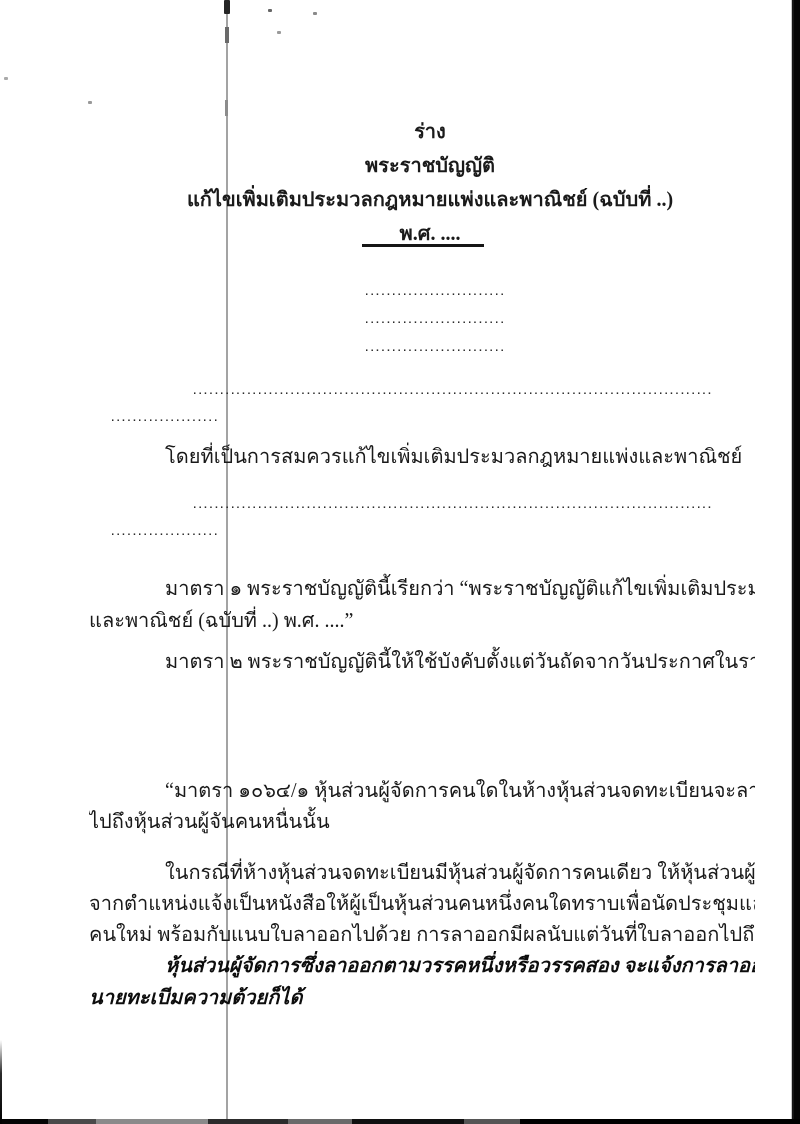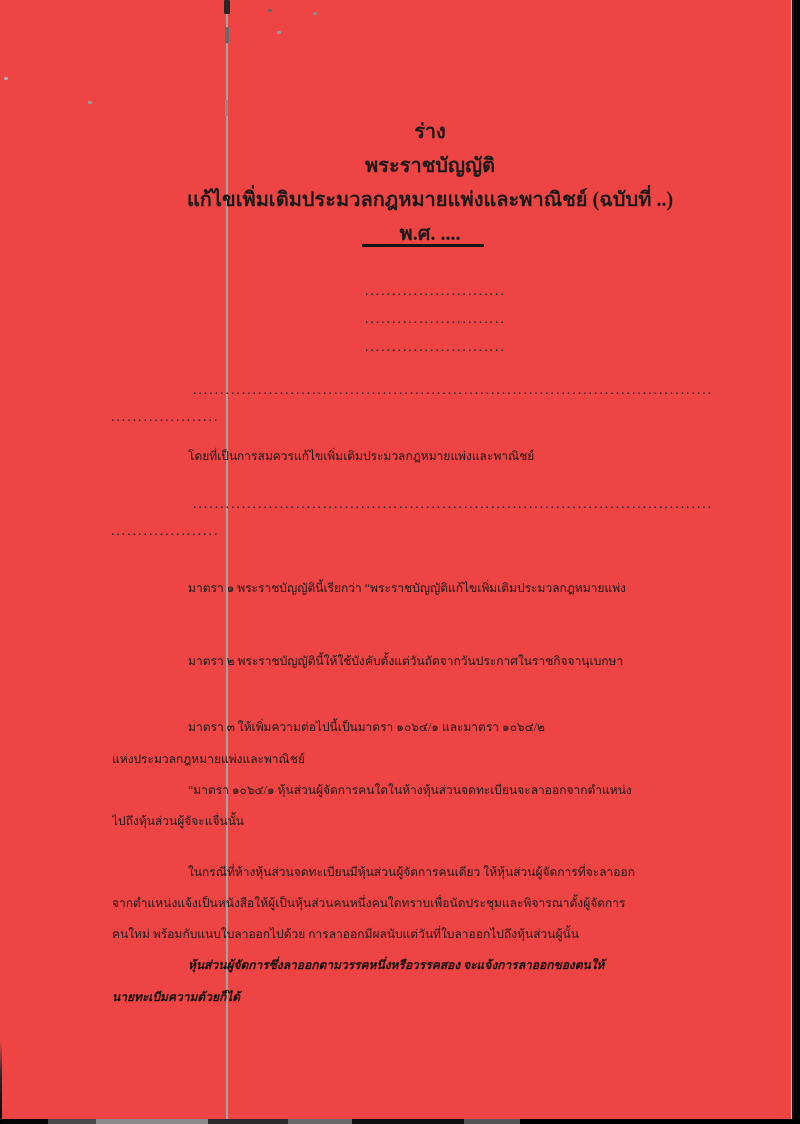--- a/index.html
+++ b/index.html
@@ -1,18 +1,18 @@
 <!DOCTYPE html>
 <html><head>
 <meta charset="utf-8">
 <style>
   html,body{margin:0;padding:0;background:#e8e8e8;}
   .page{
     position:relative;width:800px;height:1124px;margin:0 auto;
-    background:#ef4444;overflow:hidden;
+    background:#ffffff;overflow:hidden;
     font-family:"Liberation Serif","DejaVu Serif",serif;color:#1a1a1a;
   }
   .abs{position:absolute;}
 
   
   .vline{left:226px;top:0;width:2px;height:1124px;background:#a3a3a3;}
   .vmark1{left:224px;top:0;width:6px;height:14px;background:#262626;border-radius:1px;}
   .vmark2{left:225px;top:27px;width:4px;height:16px;background:#6a6a6a;}
   .vmark3{left:225px;top:100px;width:3px;height:16px;background:#8c8c8c;}
   .speck{width:4px;height:3px;border-radius:1px;background:#8a8a8a;}
@@ -37,21 +37,21 @@
   
   .dots{font-family:"DejaVu Sans Mono",monospace;font-weight:700;font-size:9px;
     line-height:9px;height:12px;color:#2b2b2b;white-space:nowrap;overflow:hidden;}
   .cd{left:364px;width:140px;}
   .cd1{top:288px}.cd2{top:316px}.cd3{top:344px}
   .fl{left:192px;width:522px;}
   .fs{left:110px;width:108px;}
   .fl1{top:387px}.fs1{top:414px}.fl2{top:501px}.fs2{top:528px}
 
   
-  .para{left:112px;width:666px;font-size:12px;}
+  .para{left:89px;width:666px;font-size:20px;}
   .line{white-space:nowrap;overflow:hidden;}
   .first{padding-left:76px;}
   .p-pre{top:441px;line-height:30px;}
   .p1{top:572px;line-height:32px;}
   .p2{top:645px;line-height:32px;}
   .p3{top:711px;line-height:32px;}
   .p4{top:775px;line-height:31px;}
   .p5{top:857px;line-height:31px;}
   .p6{top:949px;line-height:32px;font-weight:700;font-style:italic;color:#0d0d0d;}
 </style>
@@ -90,34 +90,31 @@
 
   <div class="abs para p-pre">
     <div class="line first">โดยที่เป็นการสมควรแก้ไขเพิ่มเติมประมวลกฎหมายแพ่งและพาณิชย์</div>
   </div>
 
   <div class="abs dots fl fl2">..............................................................................................................</div>
   <div class="abs dots fs fs2">..........................</div>
 
   <div class="abs para p1">
     <div class="line first">มาตรา ๑  พระราชบัญญัตินี้เรียกว่า “พระราชบัญญัติแก้ไขเพิ่มเติมประมวลกฎหมายแพ่ง</div>
+    <div class="line">และพาณิชย์ (ฉบับที่ ..) พ.ศ. ....”</div>
   </div>
 
   <div class="abs para p2">
     <div class="line first">มาตรา ๒  พระราชบัญญัตินี้ให้ใช้บังคับตั้งแต่วันถัดจากวันประกาศในราชกิจจานุเบกษา</div>
   </div>
 
-  <div class="abs para p3">
-    <div class="line first">มาตรา ๓  ให้เพิ่มความต่อไปนี้เป็นมาตรา ๑๐๖๔/๑ และมาตรา ๑๐๖๔/๒</div>
-    <div class="line">แห่งประมวลกฎหมายแพ่งและพาณิชย์</div>
-  </div>
 
   <div class="abs para p4">
     <div class="line first">“มาตรา ๑๐๖๔/๑  หุ้นส่วนผู้จัดการคนใดในห้างหุ้นส่วนจดทะเบียนจะลาออกจากตำแหน่ง</div>
-    <div class="line">ไปถึงหุ้นส่วนผู้จัจะแจื่นนั้น</div>
+    <div class="line">ไปถึงหุ้นส่วนผู้จันคนหนื่นนั้น</div>
   </div>
 
   <div class="abs para p5">
     <div class="line first">ในกรณีที่ห้างหุ้นส่วนจดทะเบียนมีหุ้นส่วนผู้จัดการคนเดียว ให้หุ้นส่วนผู้จัดการที่จะลาออก</div>
     <div class="line">จากตำแหน่งแจ้งเป็นหนังสือให้ผู้เป็นหุ้นส่วนคนหนึ่งคนใดทราบเพื่อนัดประชุมและพิจารณาตั้งผู้จัดการ</div>
     <div class="line">คนใหม่ พร้อมกับแนบใบลาออกไปด้วย การลาออกมีผลนับแต่วันที่ใบลาออกไปถึงหุ้นส่วนผู้นั้น</div>
   </div>
 
   <div class="abs para p6">
     <div class="line first">หุ้นส่วนผู้จัดการซึ่งลาออกตามวรรคหนึ่งหรือวรรคสอง จะแจ้งการลาออกของตนให้</div>

